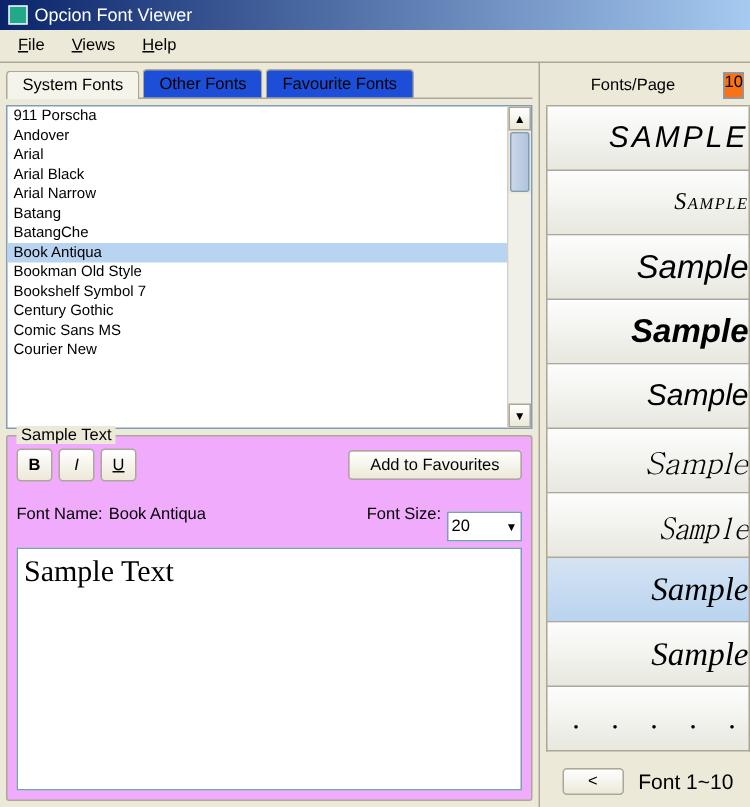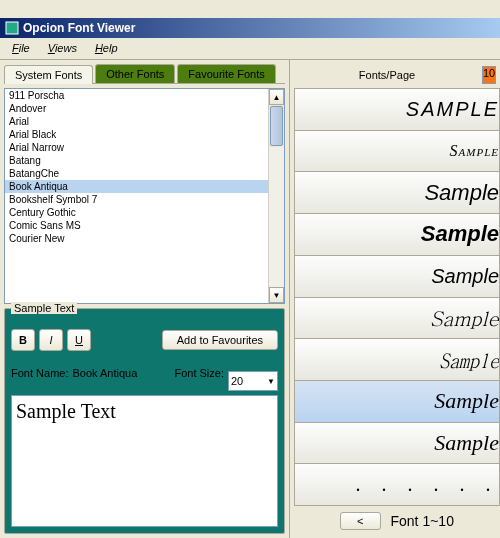--- a/index.html
+++ b/index.html
@@ -1,36 +1,36 @@
 <!DOCTYPE html>
 <html><head>
 <meta charset="utf-8">
 <style>
 * { box-sizing: border-box; margin: 0; padding: 0; }
 body { font-family: Tahoma, Arial, sans-serif; font-size: 11px; background: #ece9d8; width: 500px; height: 538px; overflow: hidden; }
 .window { width: 500px; height: 538px; display: flex; flex-direction: column; background: #ece9d8; }
-.titlebar { background: linear-gradient(to right, #0a246a, #a6caf0); color: #fff; padding: 3px 5px; font-size: 12px; font-weight: bold; display: flex; align-items: center; height: 20px; margin-top: 18px; }
+.titlebar { background: linear-gradient(to right, #0a246a, #a6caf0); color: #fff; padding: 3px 5px; font-size: 12px; font-weight: normal; display: flex; align-items: center; height: 20px; }
 .titlebar svg { margin-right: 4px; }
 .menubar { background: #ece9d8; border-bottom: 1px solid #aca899; padding: 2px 4px; display: flex; gap: 2px; height: 22px; }
-.menu-item { padding: 2px 8px; cursor: default; font-style: italic; }
+.menu-item { padding: 2px 8px; cursor: default; }
 .menu-item u { text-decoration: underline; }
 .content { display: flex; flex: 1; overflow: hidden; }
-.left-panel { width: 290px; display: flex; flex-direction: column; border-right: 1px solid #aca899; padding: 4px; gap: 4px; }
+.left-panel { width: 360px; display: flex; flex-direction: column; border-right: 1px solid #aca899; padding: 4px; gap: 4px; }
 .tabs { display: flex; border-bottom: 1px solid #aca899; }
-.tab { padding: 3px 10px; border: 1px solid #aca899; border-bottom: none; border-radius: 3px 3px 0 0; background: #4d7c0f; margin-right: 2px; font-size: 11px; cursor: default; }
+.tab { padding: 3px 10px; border: 1px solid #aca899; border-bottom: none; border-radius: 3px 3px 0 0; background: #1d4ed8; margin-right: 2px; font-size: 11px; cursor: default; }
 .tab.active { background: #f5f4ea; position: relative; top: 1px; }
 .font-list-wrap { border: 1px solid #7f9db9; background: #fff; height: 216px; display: flex; }
 .font-list { flex: 1; overflow: hidden; }
 .font-item { padding: 1px 4px; font-size: 10px; cursor: default; }
 .font-item.selected { background: #b9d4f0; }
 .scrollbar { width: 16px; background: #ece9d8; border-left: 1px solid #d4d0c8; display: flex; flex-direction: column; }
 .scroll-btn { height: 16px; background: linear-gradient(#fff,#ece9d8); border: 1px solid #aca899; display: flex; align-items: center; justify-content: center; font-size: 8px; }
 .scroll-thumb { height: 40px; background: linear-gradient(to right,#cdd7e8,#b0c4de); border: 1px solid #7f9db9; margin: 1px; border-radius: 2px; }
 .scroll-track { flex: 1; background: #f0f0e8; }
-.groupbox { border: 1px solid #aca899; border-radius: 2px; padding: 20px 6px 6px 6px; position: relative; flex: 1; display: flex; flex-direction: column; background: #0f766e; }
+.groupbox { border: 1px solid #aca899; border-radius: 2px; padding: 8px 6px 6px 6px; position: relative; flex: 1; display: flex; flex-direction: column; background: #f0abfc; }
 .groupbox-title { position: absolute; top: -7px; left: 6px; background: #ece9d8; padding: 0 3px; font-size: 11px; }
 .toolbar-row { display: flex; align-items: center; gap: 4px; margin-bottom: 4px; }
 .fmt-btn { width: 24px; height: 22px; border: 1px solid #aca899; background: linear-gradient(#fff,#ece9d8); border-radius: 3px; font-size: 11px; display: flex; align-items: center; justify-content: center; cursor: default; }
 .fmt-btn.b { font-weight: bold; }
 .fmt-btn.i { font-style: italic; }
 .fmt-btn.u { text-decoration: underline; }
 .add-fav-btn { margin-left: auto; padding: 3px 14px; border: 1px solid #aca899; background: linear-gradient(#fff,#ece9d8); border-radius: 3px; font-size: 11px; cursor: default; }
 .info-row { display: flex; align-items: center; gap: 4px; margin-bottom: 4px; font-size: 11px; }
 .info-row .spacer { flex: 1; }
 .size-select { width: 50px; height: 20px; border: 1px solid #7f9db9; background: #fff; display: flex; align-items: center; padding: 0 2px; justify-content: space-between; margin-top: 16px; }
@@ -88,20 +88,21 @@
       <div class="font-list-wrap">
         <div class="font-list" id="font-list">
             <div class="font-item">911 Porscha</div>
             <div class="font-item">Andover</div>
             <div class="font-item">Arial</div>
             <div class="font-item">Arial Black</div>
             <div class="font-item">Arial Narrow</div>
             <div class="font-item">Batang</div>
             <div class="font-item">BatangChe</div>
             <div class="font-item selected">Book Antiqua</div>
+            <div class="font-item">Bookman Old Style</div>
             <div class="font-item">Bookshelf Symbol 7</div>
             <div class="font-item">Century Gothic</div>
             <div class="font-item">Comic Sans MS</div>
             <div class="font-item">Courier New</div>
           </div>
         <div class="scrollbar">
           <div class="scroll-btn">▲</div>
           <div class="scroll-thumb"></div>
           <div class="scroll-track"></div>
           <div class="scroll-btn">▼</div>

